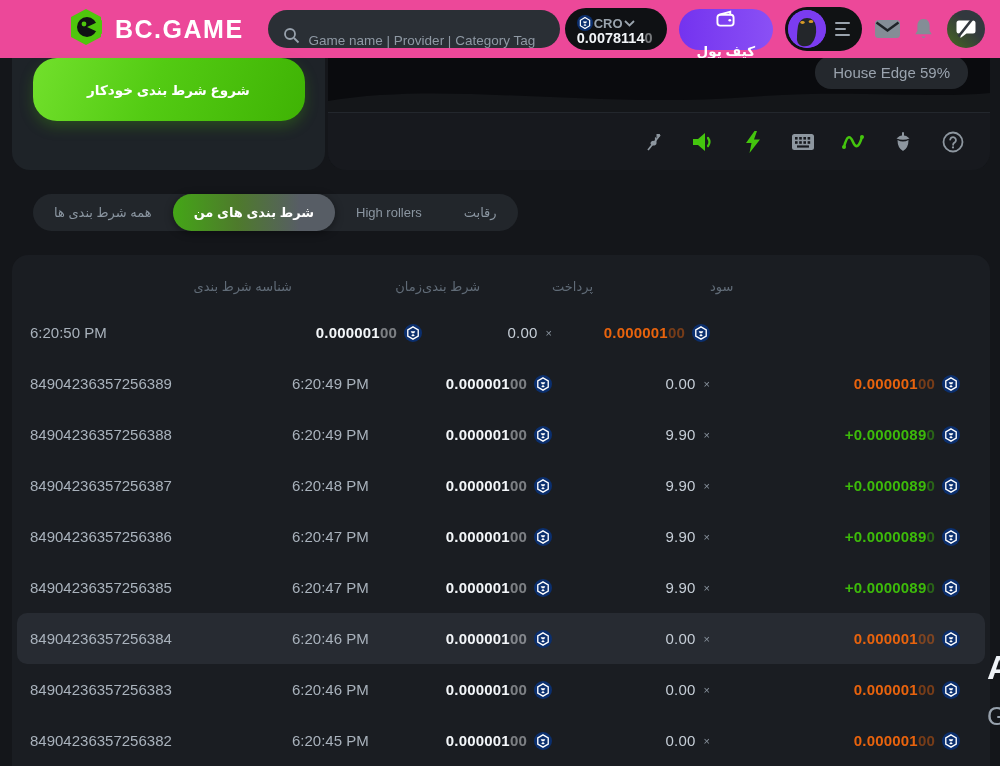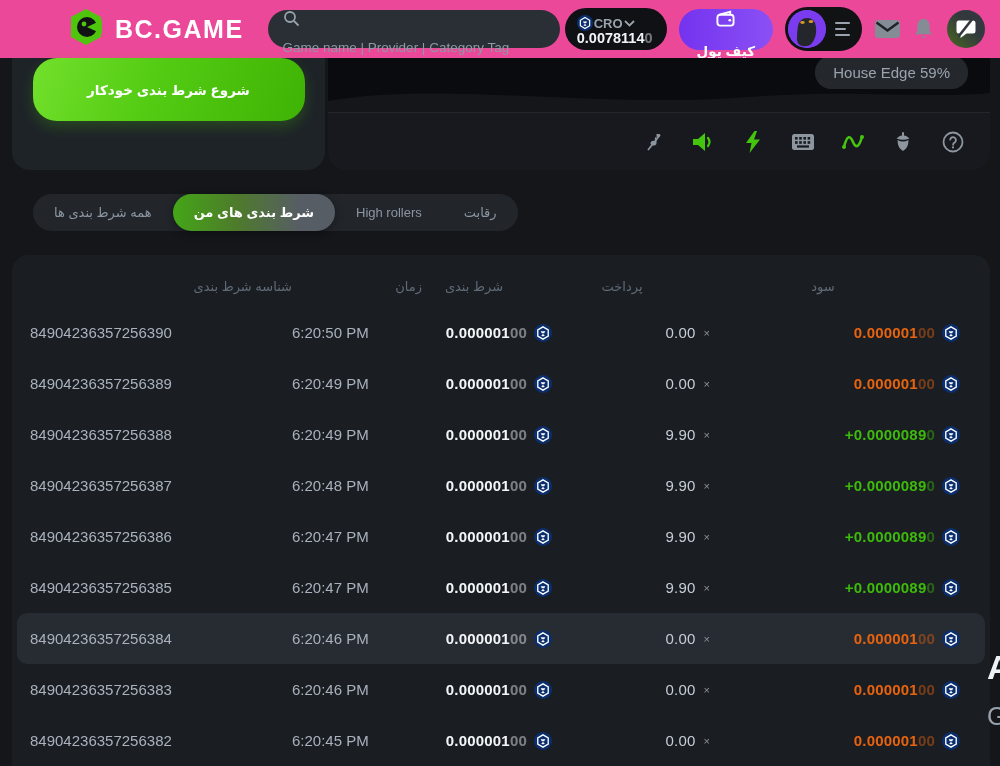--- a/index.html
+++ b/index.html
@@ -12,21 +12,21 @@
   }
   
   .topbar {
     position:absolute; top:0; left:0; right:0; height:58px;
     background:#ec4899; display:flex; align-items:center; padding:0 14px;
   }
   .logo { display:flex; align-items:center; gap:9px; margin-left:52px; }
   .logo-text { font-size:25px; font-weight:800; letter-spacing:1.5px; color:#fff; }
   .search-pill {
     margin-left:24px; width:292px; height:38px; background:#2a2f35;
-    border-radius:19px; display:flex; align-items:flex-start; gap:9px; padding:0 15px;flex-direction:column;
+    border-radius:19px; display:flex; align-items:flex-end; gap:9px; padding:0 15px;
   }
   .search-pill input {
     background:transparent; border:none; outline:none; color:#cfd6dd;
     font-size:13.5px; width:100%; font-family:inherit;
   }
   .search-pill input::placeholder { color:#8f99a4; }
   .top-right { margin-left:auto; display:flex; align-items:center; gap:12px; }
   .balance-pill {
     background:#0f1114; border-radius:21px; height:42px; padding:4px 14px 4px 12px;
     display:flex; flex-direction:column; justify-content:center; cursor:pointer;
@@ -101,21 +101,21 @@
   .thead, .trow {
     display:grid; grid-template-columns:262px 130px 130px 158px 1fr;
     align-items:center; padding:0 25px 0 13px;
   }
   .thead { height:42px; color:#606b77; font-size:13px; }
   .trow { height:51px; border-radius:10px; }
   .trow.highlight { background:#272b32; }
   .c-id   { text-align:left;  color:#a9b2bc; font-size:15px; }
   .c-time { text-align:left;  color:#a9b2bc; font-size:15px; }
   .c-bet, .c-payout, .c-profit { display:flex; justify-content:flex-end; align-items:center; gap:7px; }
-  .h-right { text-align:center; }
+  .h-right { text-align:left; }
   .h-bet   { padding-right:26px; }
   .h-payout{ padding-right:18px; }
   .h-profit{ padding-right:24px; }
   .num { font-size:15px; font-weight:700; color:#f3f6f9; letter-spacing:.2px; }
   .c-payout .num { font-weight:400; color:#c5cdd6;margin-left:40px; }
   .mult-x { font-size:11px; color:#8b95a0; margin-left:1px; }
   .trow.win  .c-profit .num { color:#3dbb0a; }
   .trow.loss .c-profit .num { color:#e8630d; }
   .coin { flex:0 0 auto; display:flex; }
   
@@ -310,21 +310,20 @@
 <section class="table-card">
   <div class="thead">
     <span dir="rtl">شناسه شرط بندی</span>
     <span dir="rtl">زمان</span>
     <span dir="rtl" class="h-right h-bet">شرط بندی</span>
     <span dir="rtl" class="h-right h-payout">پرداخت</span>
     <span dir="rtl" class="h-right h-profit">سود</span>
   </div>
   <div id="tbody">
   <div class="trow loss">
-    <span class="c-id">84904236357256390</span>
     <span class="c-time">6:20:50 PM</span>
     <span class="c-bet">
       <span class="num"><span>0.000001</span><span class="dim">00</span></span>
       <span class="coin">
         <svg width="18" height="18" viewBox="0 0 20 20">
               <circle cx="10" cy="10" r="10" fill="#0b2f6e"></circle>
           <path d="M10 3.2 L15.8 6.6 V13.4 L10 16.8 L4.2 13.4 V6.6 Z" fill="none" stroke="#fff" stroke-width="1.5"></path>
           <path d="M7.4 8 h5.2 l-1.3 2.3 h-2.6 Z" fill="#fff"></path>
           <path d="M10 11.2 l2 1.5 -2 1.2 -2 -1.2 Z" fill="#fff"></path>
             </svg>

